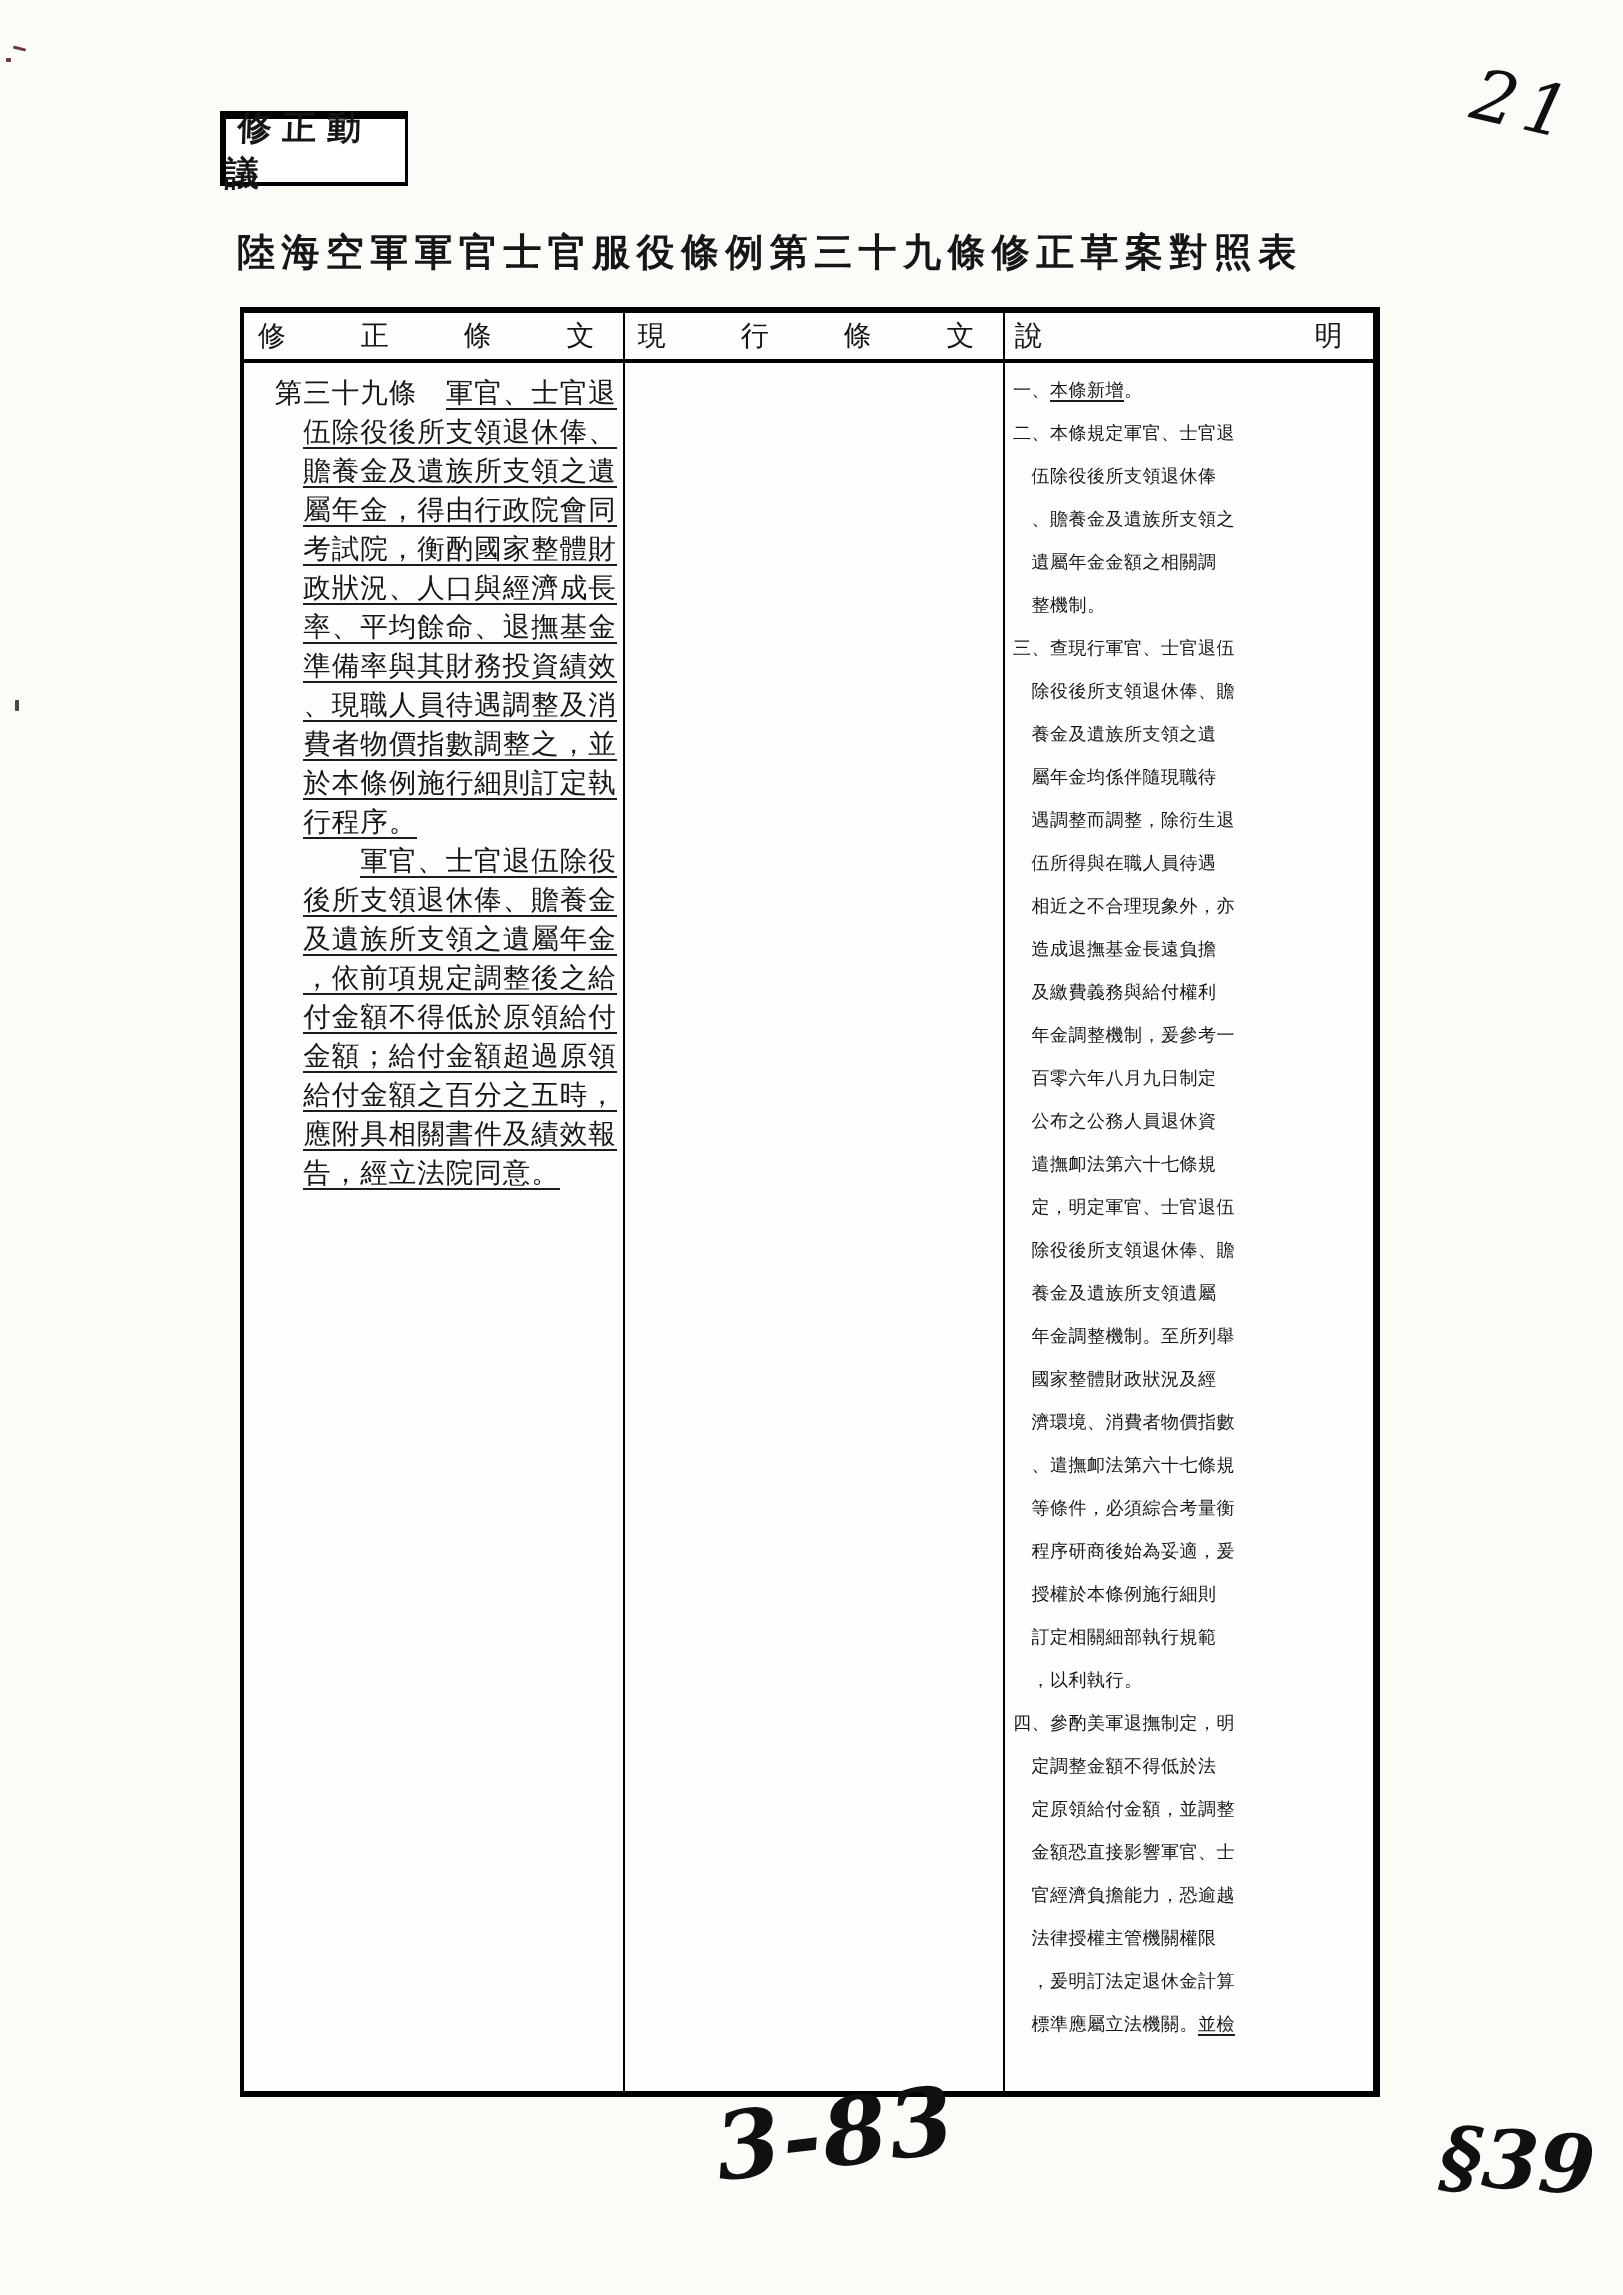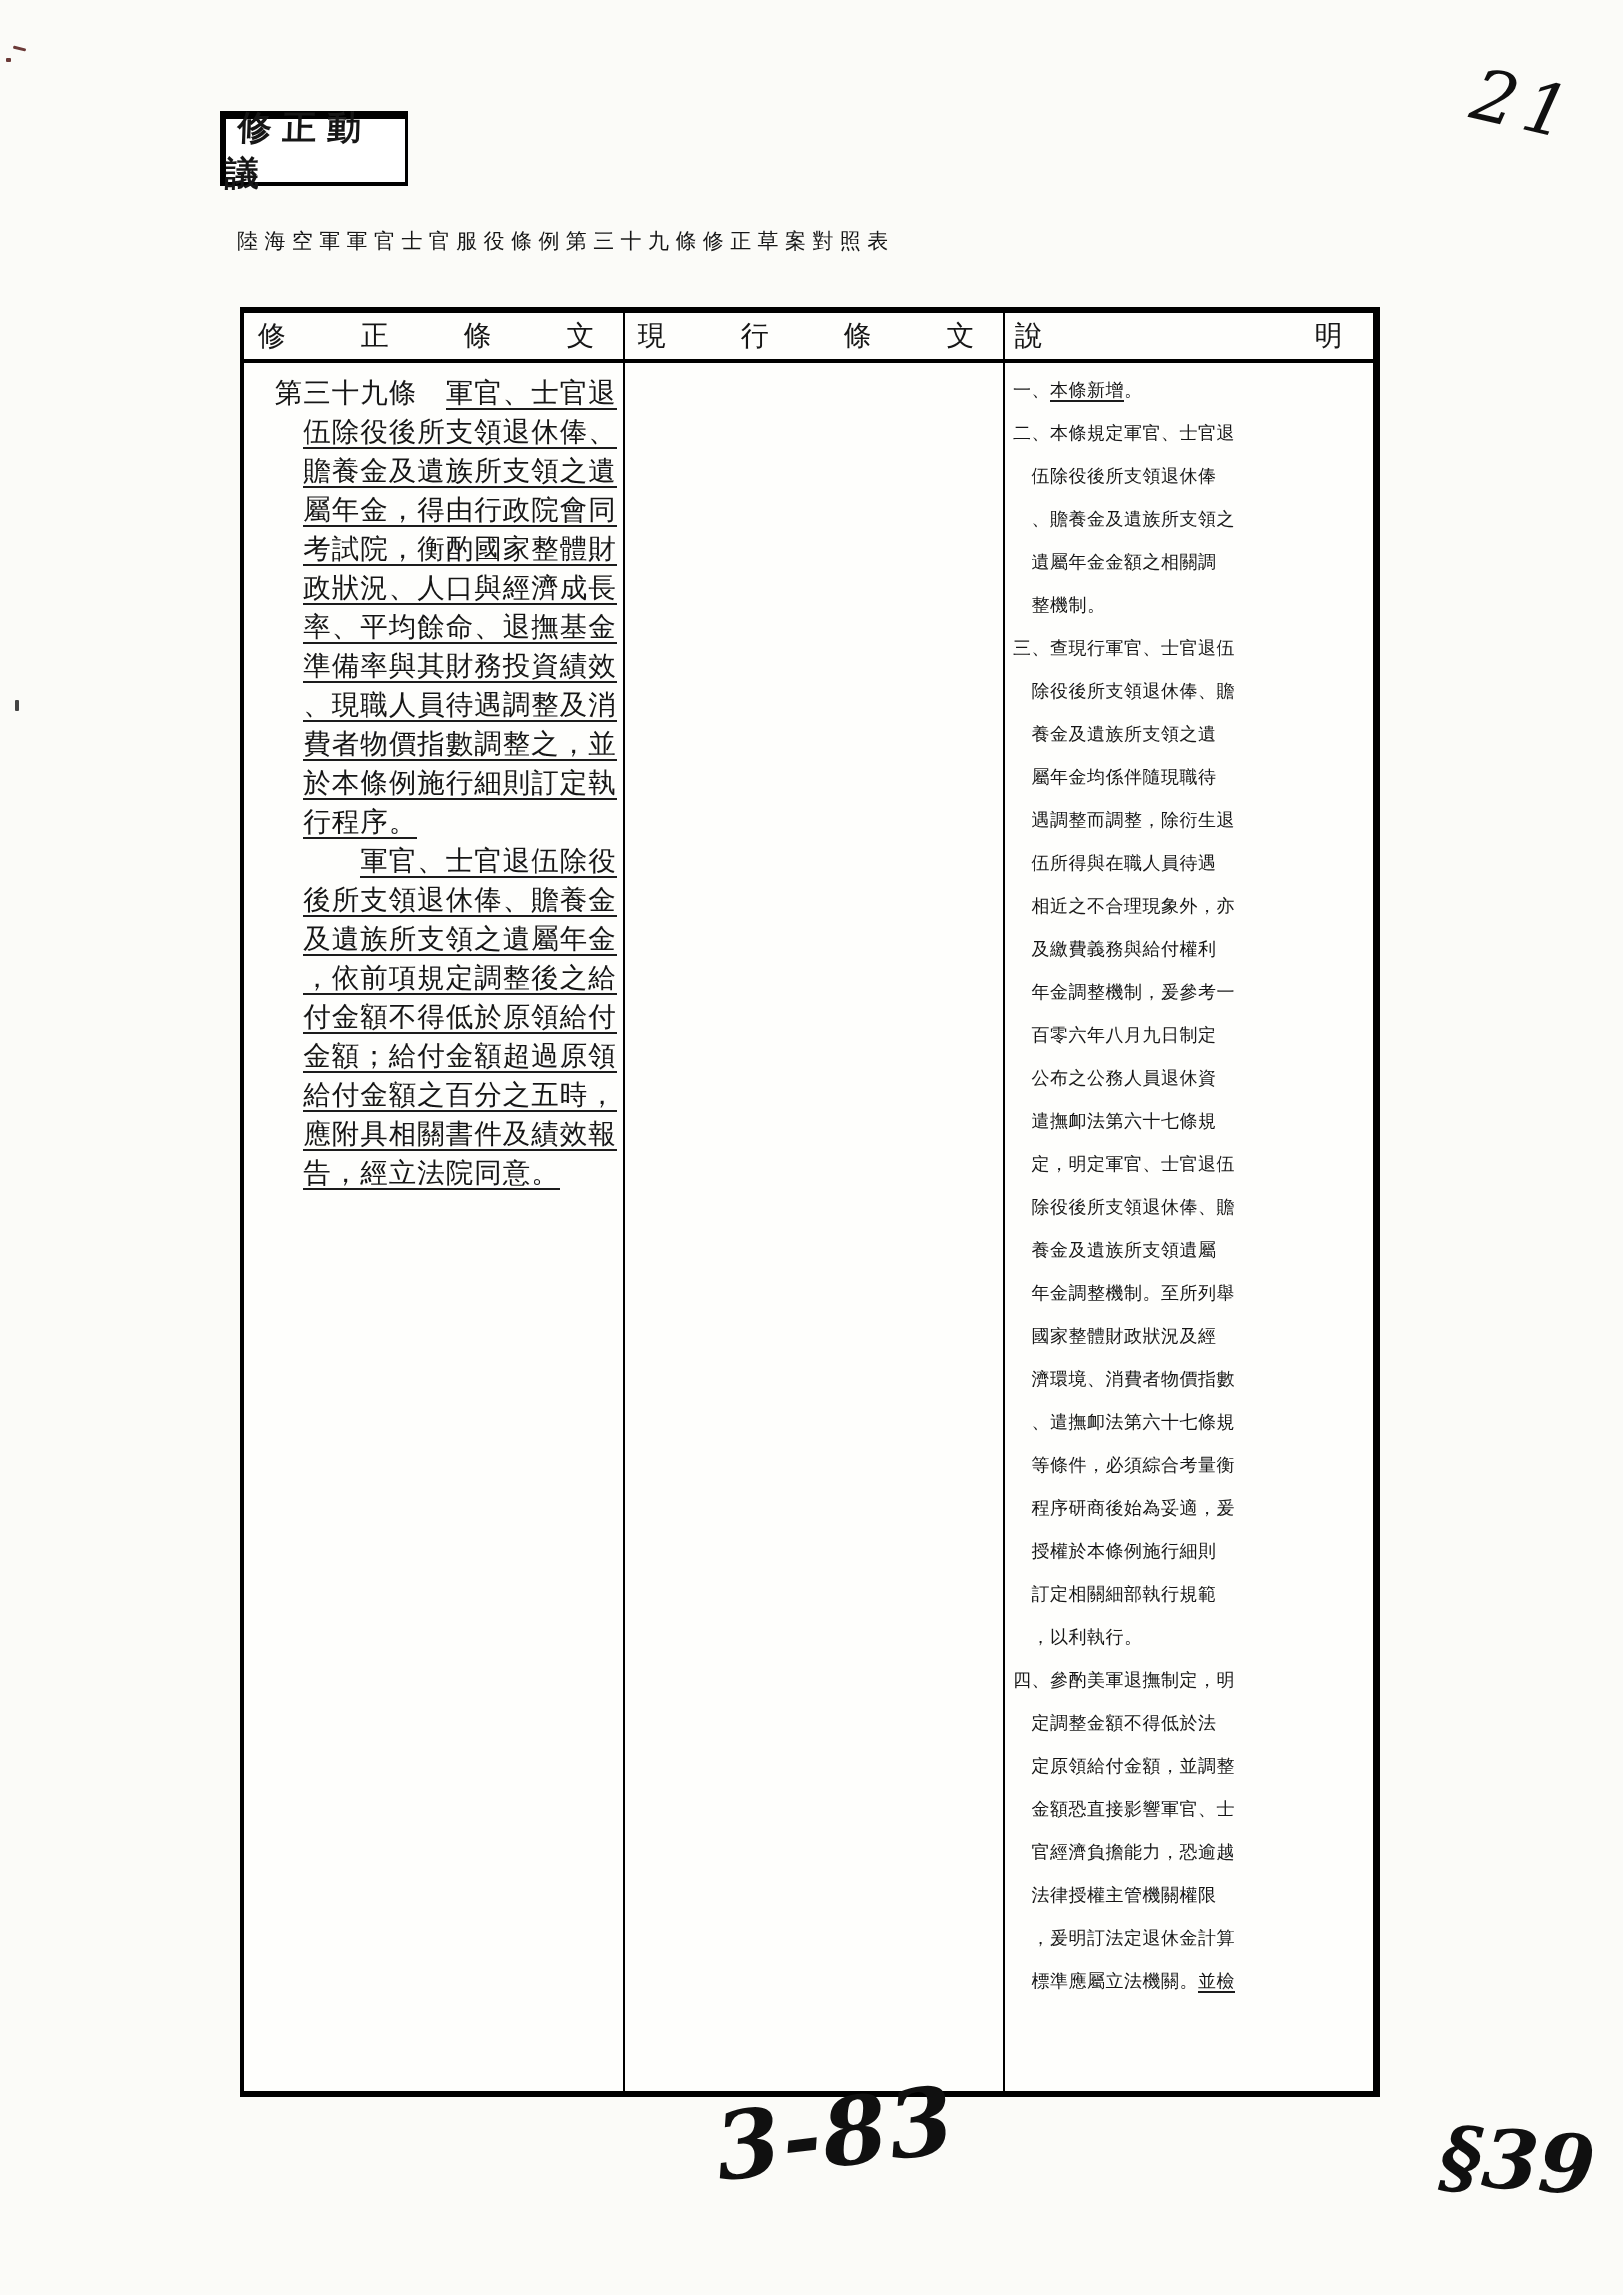--- a/index.html
+++ b/index.html
@@ -17,21 +17,21 @@
          border-style:solid;border-color:#000;border-width:8.8px 3.4px 4.4px 6.9px;
          display:flex;align-items:center;justify-content:center;background:#fff;}
   .stamp-label{font-size:34px;letter-spacing:10.8px;text-indent:10.8px;font-weight:bold;transform:skewX(-2deg);}
 
   
   .hand{position:absolute;font-family:"DejaVu Serif",serif;font-style:italic;color:#101010;white-space:nowrap;}
   .hand-21{left:1472px;top:63px;font-size:71px;letter-spacing:6.9px;transform:rotate(13deg);}
   .hand-383{left:715px;top:2079px;font-size:93px;font-weight:bold;letter-spacing:2px;transform:rotate(-7deg);}
   .hand-39{left:1440px;top:2113px;font-size:81px;font-weight:bold;letter-spacing:0;transform:rotate(4deg);}
 
-  .doc-title{position:absolute;left:237px;top:227px;font-size:21px;font-weight:normal;letter-spacing:6.4px;white-space:nowrap;}
+  .doc-title{position:absolute;left:237px;top:227px;font-size:38px;font-weight:bold;letter-spacing:6.4px;white-space:nowrap;}
 
   
   .cmp-table{position:absolute;left:240px;top:307px;width:1140px;height:1790px;box-sizing:border-box;
              background:#fefefc;border-style:solid;border-color:#000;border-width:6.4px 7.9px 6.9px 4.9px;
              display:flex;flex-direction:row;align-items:stretch;}
   .col{box-sizing:border-box;overflow:hidden;display:flex;flex-direction:column;}
   .col-1{width:381px;border-right:2.5px solid #000;}
   .col-2{width:380px;border-right:2.5px solid #000;}
   .col-3{flex:1;}
   .hcell{height:46px;box-sizing:content-box;border-bottom:4.4px solid #000;
@@ -118,20 +118,21 @@
           <div class="tline"><span>　、贍養金及遺族所支領之</span></div>
           <div class="tline"><span>　遺屬年金金額之相關調</span></div>
           <div class="tline"><span>　整機制。</span></div>
           <div class="tline"><span>三、查現行軍官、士官退伍</span></div>
           <div class="tline"><span>　除役後所支領退休俸、贍</span></div>
           <div class="tline"><span>　養金及遺族所支領之遺</span></div>
           <div class="tline"><span>　屬年金均係伴隨現職待</span></div>
           <div class="tline"><span>　遇調整而調整，除衍生退</span></div>
           <div class="tline"><span>　伍所得與在職人員待遇</span></div>
           <div class="tline"><span>　相近之不合理現象外，亦</span></div>
+          <div class="tline"><span>　造成退撫基金長遠負擔</span></div>
           <div class="tline"><span>　及繳費義務與給付權利</span></div>
           <div class="tline"><span>　年金調整機制，爰參考一</span></div>
           <div class="tline"><span>　百零六年八月九日制定</span></div>
           <div class="tline"><span>　公布之公務人員退休資</span></div>
           <div class="tline"><span>　遣撫卹法第六十七條規</span></div>
           <div class="tline"><span>　定，明定軍官、士官退伍</span></div>
           <div class="tline"><span>　除役後所支領退休俸、贍</span></div>
           <div class="tline"><span>　養金及遺族所支領遺屬</span></div>
           <div class="tline"><span>　年金調整機制。至所列舉</span></div>
           <div class="tline"><span>　國家整體財政狀況及經</span></div>

